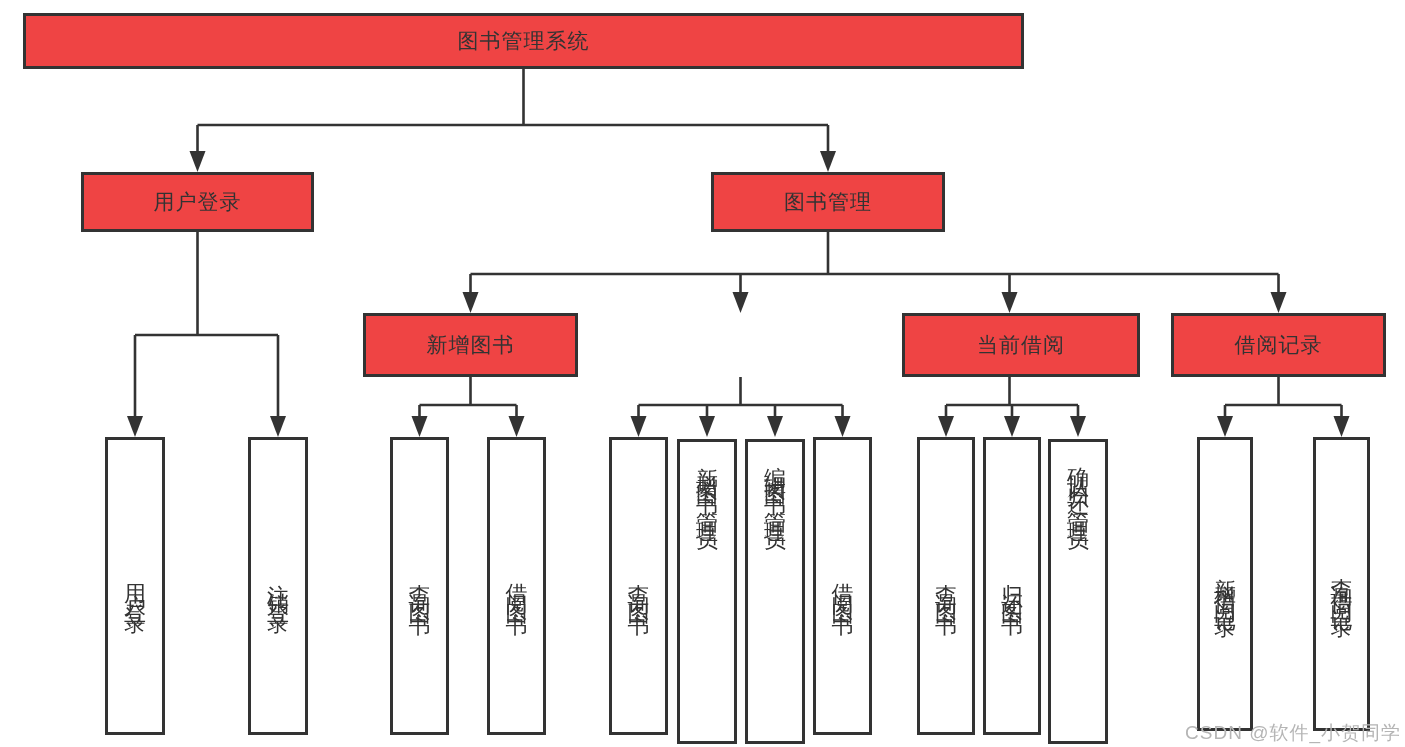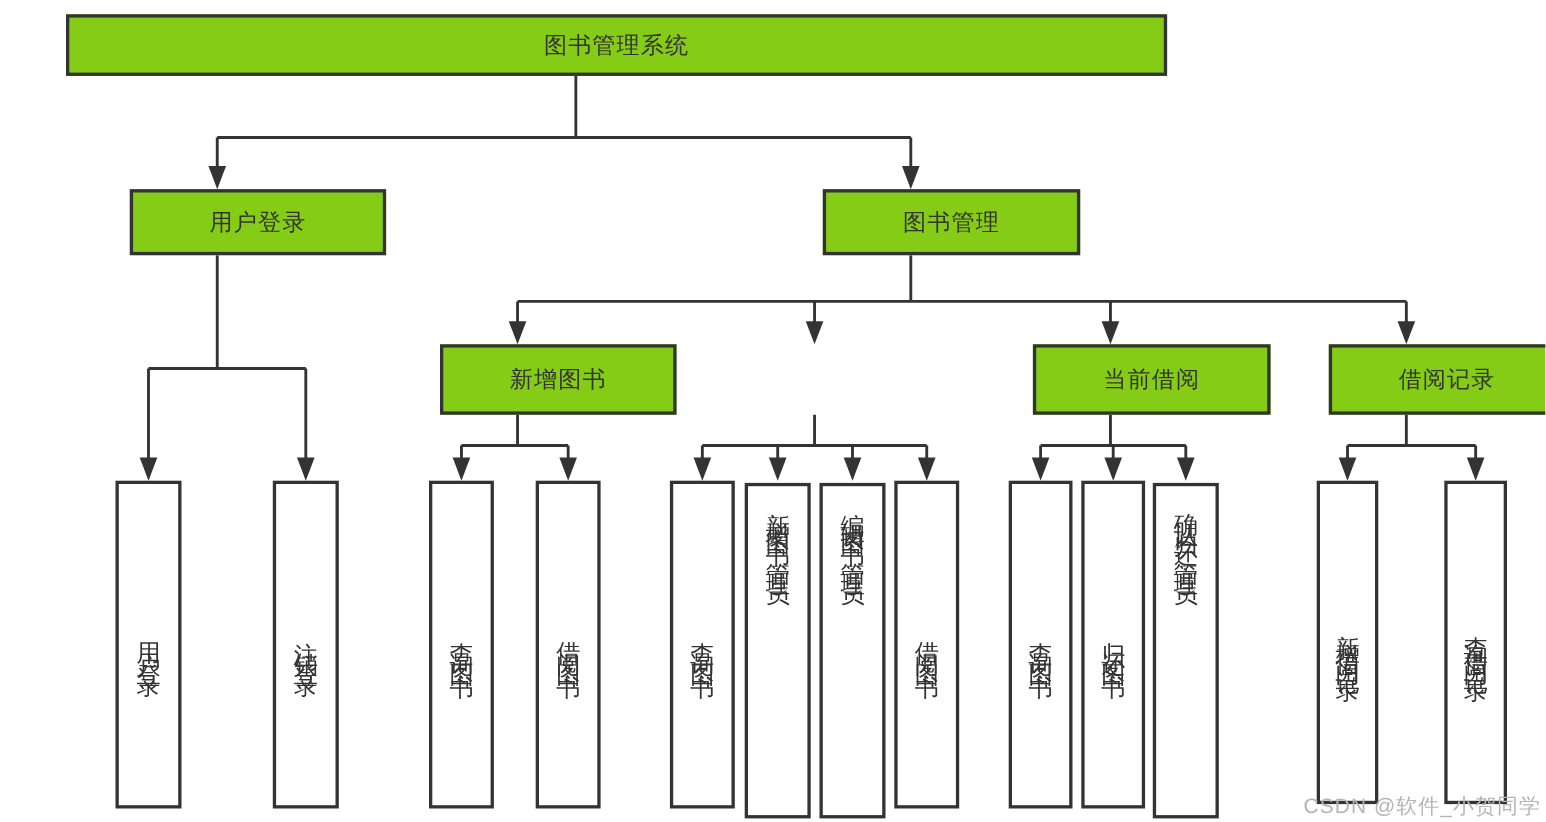--- a/index.html
+++ b/index.html
@@ -30,30 +30,29 @@
     stroke-width: 2.6;
   }
   .connectors polygon {
     fill: #333333;
     stroke: none;
   }
   .hbox {
     position: absolute;
     box-sizing: border-box;
     border: 3px solid #333333;
-    background: #84cc16;
+    background: #ef4444;
     display: flex;
     align-items: center;
     justify-content: center;
     font-size: 21px;
     letter-spacing: 1px;
     color: #333333;
     z-index: 1;
     white-space: nowrap;
-    margin-left: 37px;
   }
   .vbox {
     position: absolute;
     box-sizing: border-box;
     border: 3px solid #333333;
     background: #ffffff;
     display: flex;
     align-items: center;
     justify-content: center;
     z-index: 1;
@@ -137,21 +136,21 @@
   <div class="hbox" style="left:81px; top:172px; width:233px; height:60px;">
     <span>用户登录</span>
   </div>
   <div class="hbox" style="left:711px; top:172px; width:234px; height:60px;text-align:center;">
     <span>图书管理</span>
   </div>
 
   <div class="hbox" style="left:363px; top:313px; width:215px; height:64px;">
     <span>新增图书</span>
   </div>
-  <div class="hbox" style="left:902px; top:313px; width:216px; height:64px;">
+  <div class="hbox" style="left:902px; top:313px; width:238px; height:64px;">
     <span>当前借阅</span>
   </div>
   <div class="hbox" style="left:1171px; top:313px; width:215px; height:64px;">
     <span>借阅记录</span>
   </div>
 
   <div class="vbox" style="left:105px; top:437px; width:60px; height:298px;">
     <span class="vtext">用户登录</span>
   </div>
   <div class="vbox" style="left:248px; top:437px; width:60px; height:298px;">

